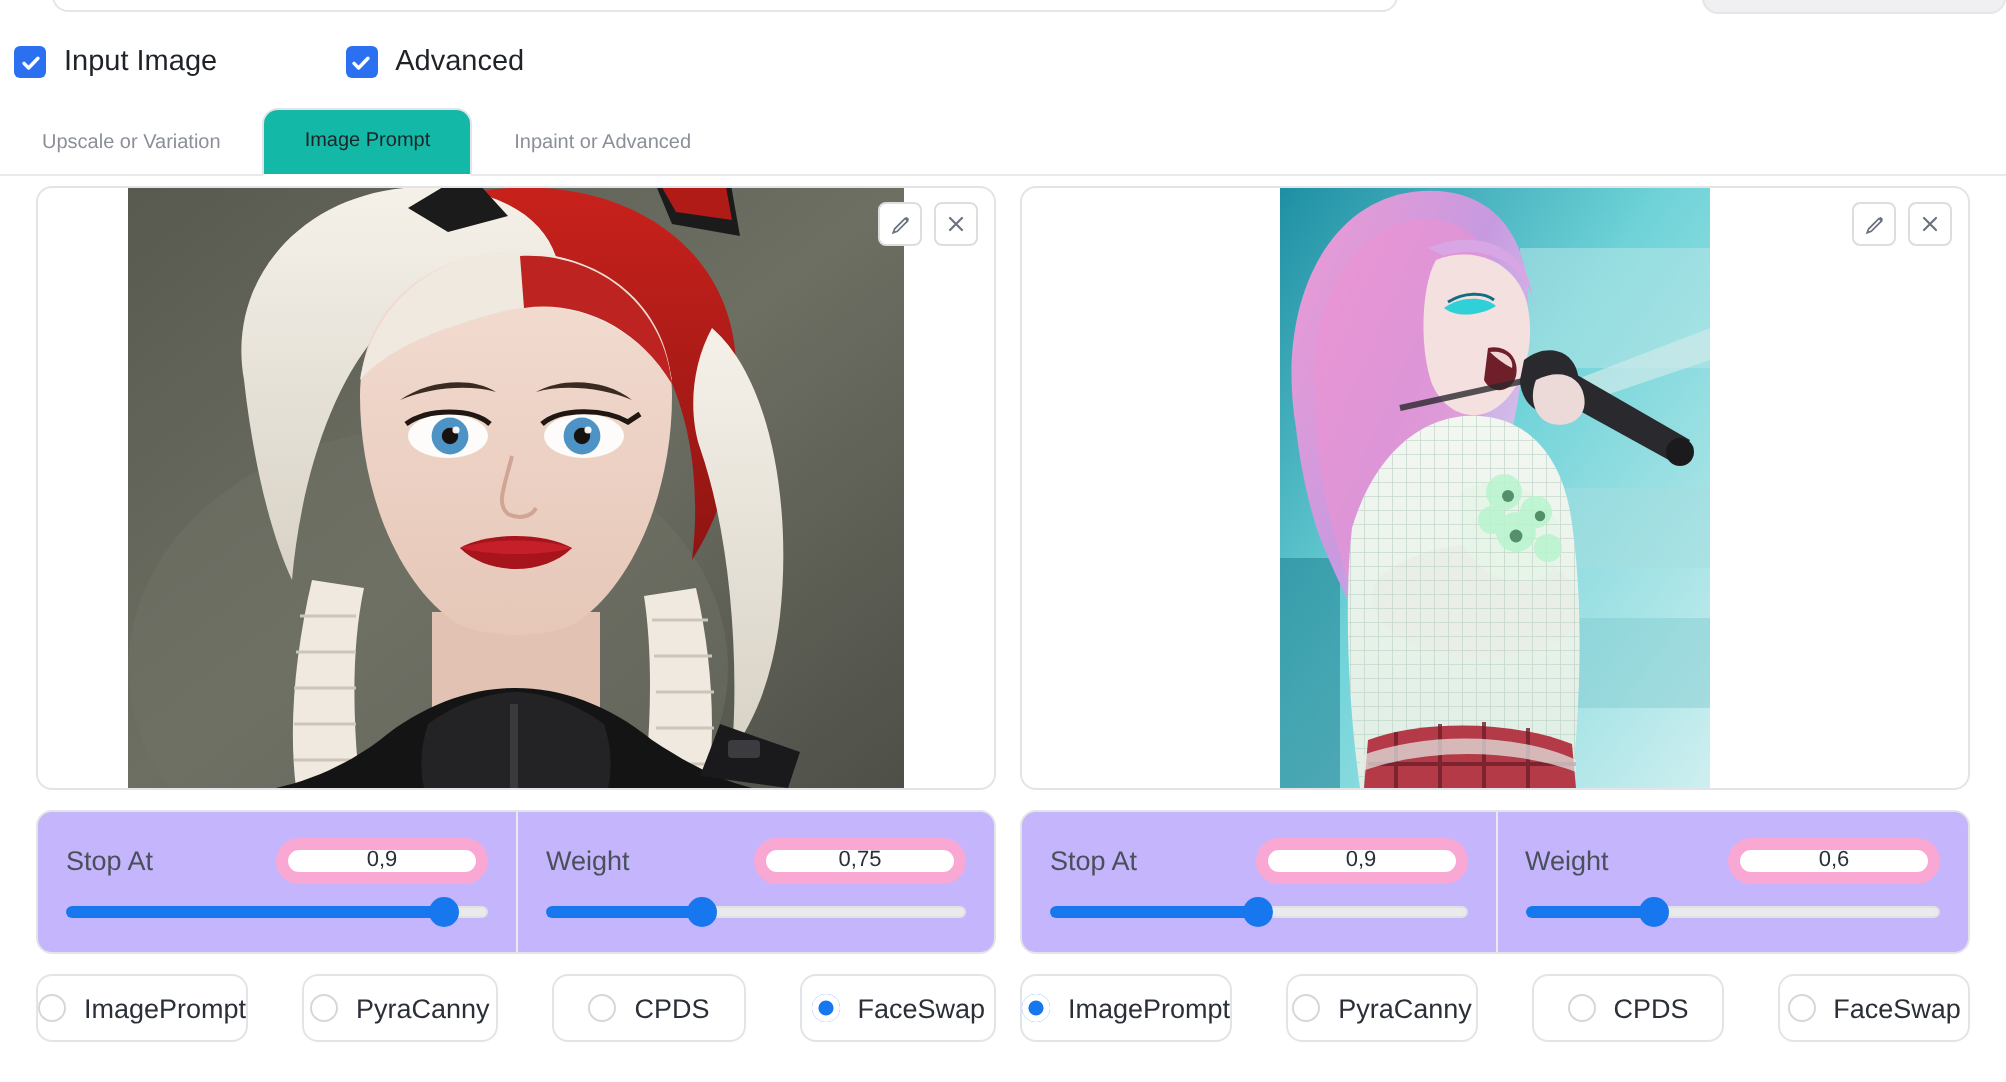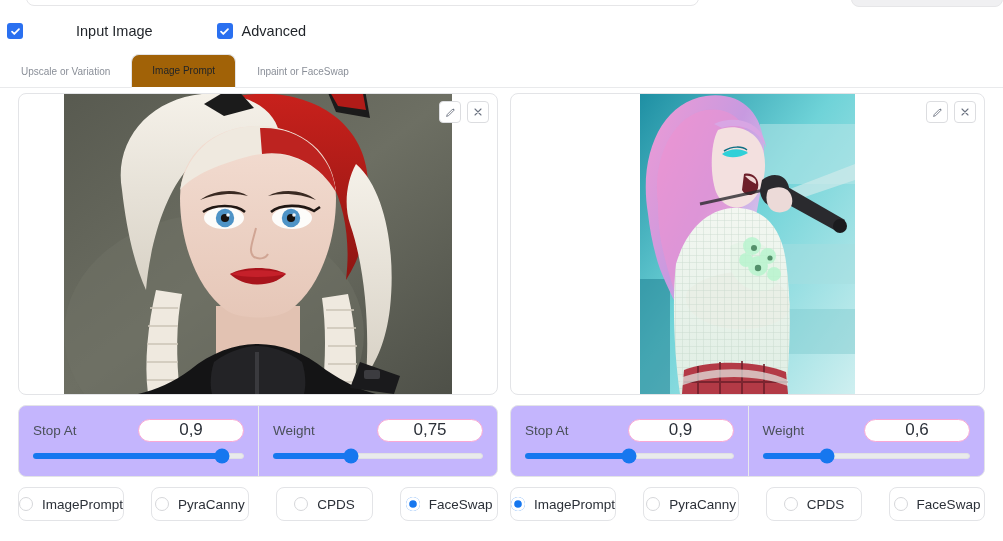--- a/index.html
+++ b/index.html
@@ -19,41 +19,41 @@
     background:#fff; border:1px solid #e6e6e8; border-radius:8px;
   }
   .top-cut-right {
     position:absolute; left:851px; top:-40px; width:152px; height:47px;
     background:#f0f0f2; border:1px solid #e6e6e8; border-radius:8px;
   }
 
   
   .checkrow { position:absolute; left:0; top:18px; height:26px; display:flex; align-items:center; }
   .checkitem { display:flex; align-items:center; cursor:pointer; }
-  .checkitem.first { margin-left:7px;gap:44px; }
+  .checkitem.first { margin-left:7px; }
   .checkitem.second { margin-left:64px; }
   .cbox {
     width:16px; height:16px; border-radius:3px; background:#2a70f0;
     display:flex; align-items:center; justify-content:center; flex:none;
   }
   .cbox svg { display:block; }
   .clabel { margin-left:9px; font-size:14.5px; color:#1f2328; white-space:nowrap; }
 
   
   .tabs {
     position:absolute; left:0; top:56px; width:1003px; height:32px;
     display:flex; align-items:flex-end;
   }
   .tab {
     font-size:10px; padding:8px 20px 9px 20px; color:#8a8f98;
     border:1px solid transparent; border-bottom:none; cursor:pointer;
     line-height:15px; white-space:nowrap;
   }
   .tab.active {
-    color:#1f2328; background:#a16207;
+    color:#1f2328; background:#14b8a6;
     border:1px solid #e3e4e7; border-bottom:1px solid #fff;
     border-radius:8px 8px 0 0; position:relative; z-index:3;
   }
   .tabs-underline {
     position:absolute; left:0; top:87px; width:1003px; height:1px; background:#e9eaec;
   }
 
   
   .panels { position:absolute; left:0; top:93px; width:1003px; }
   .panel { position:absolute; top:0; }
@@ -77,22 +77,22 @@
   
   .sliders {
     margin-top:10px; height:72px; border:1px solid #e3e4e7; border-radius:8px;
     display:flex; background:#c4b5fd;
   }
   .slidercell { flex:1 1 50%; padding:12px 14px 0 14px; position:relative; }
   .slidercell + .slidercell { border-left:1px solid #e9eaec; }
   .slidertop { display:flex; align-items:center; height:24px; }
   .sliderlabel { font-size:13.5px; color:#4a5059; white-space:nowrap; }
   .sliderval {
-    margin-left:auto; width:106px; height:23px; border:1px solid #f9a8d4; border-radius:12px;
-    background:#fff; font-size:17px; color:#2b3038; display:flex;
+    margin-left:auto; width:106px; height:23px; border:6px solid #f9a8d4; border-radius:12px;
+    background:#fff; font-size:11px; color:#2b3038; display:flex;
     align-items:center; justify-content:center;
   }
   .track {
     position:relative; margin-top:11px; height:6px; border-radius:4px;
     background:#e9eaec; border:1px solid #e0e1e3; cursor:pointer;
   }
   .fill { position:absolute; left:-1px; top:-1px; height:6px; border-radius:4px; background:#1677ef; }
   .thumb {
     position:absolute; top:50%; width:15px; height:15px; border-radius:50%;
     background:#1677ef; transform:translate(-50%,-50%); cursor:pointer;
@@ -139,21 +139,21 @@
           <path d="M2.2 6.2 L4.7 8.7 L9.8 3.4" fill="none" stroke="#fff" stroke-width="1.9" stroke-linecap="round" stroke-linejoin="round"></path>
         </svg>
       </span>
       <span class="clabel">Advanced</span>
     </div>
   </div>
 
   <div class="tabs">
     <div class="tab">Upscale or Variation</div>
     <div class="tab active">Image Prompt</div>
-    <div class="tab">Inpaint or FaceSwap</div>
+    <div class="tab">Inpaint or Advanced</div>
   </div>
   <div class="tabs-underline"></div>
 
   <div class="panels">
 
     <div class="panel left">
       <div class="imgbox">
         <div class="imgcanvas">
           <svg width="388" height="300" viewBox="0 0 388 300">
             <defs>

